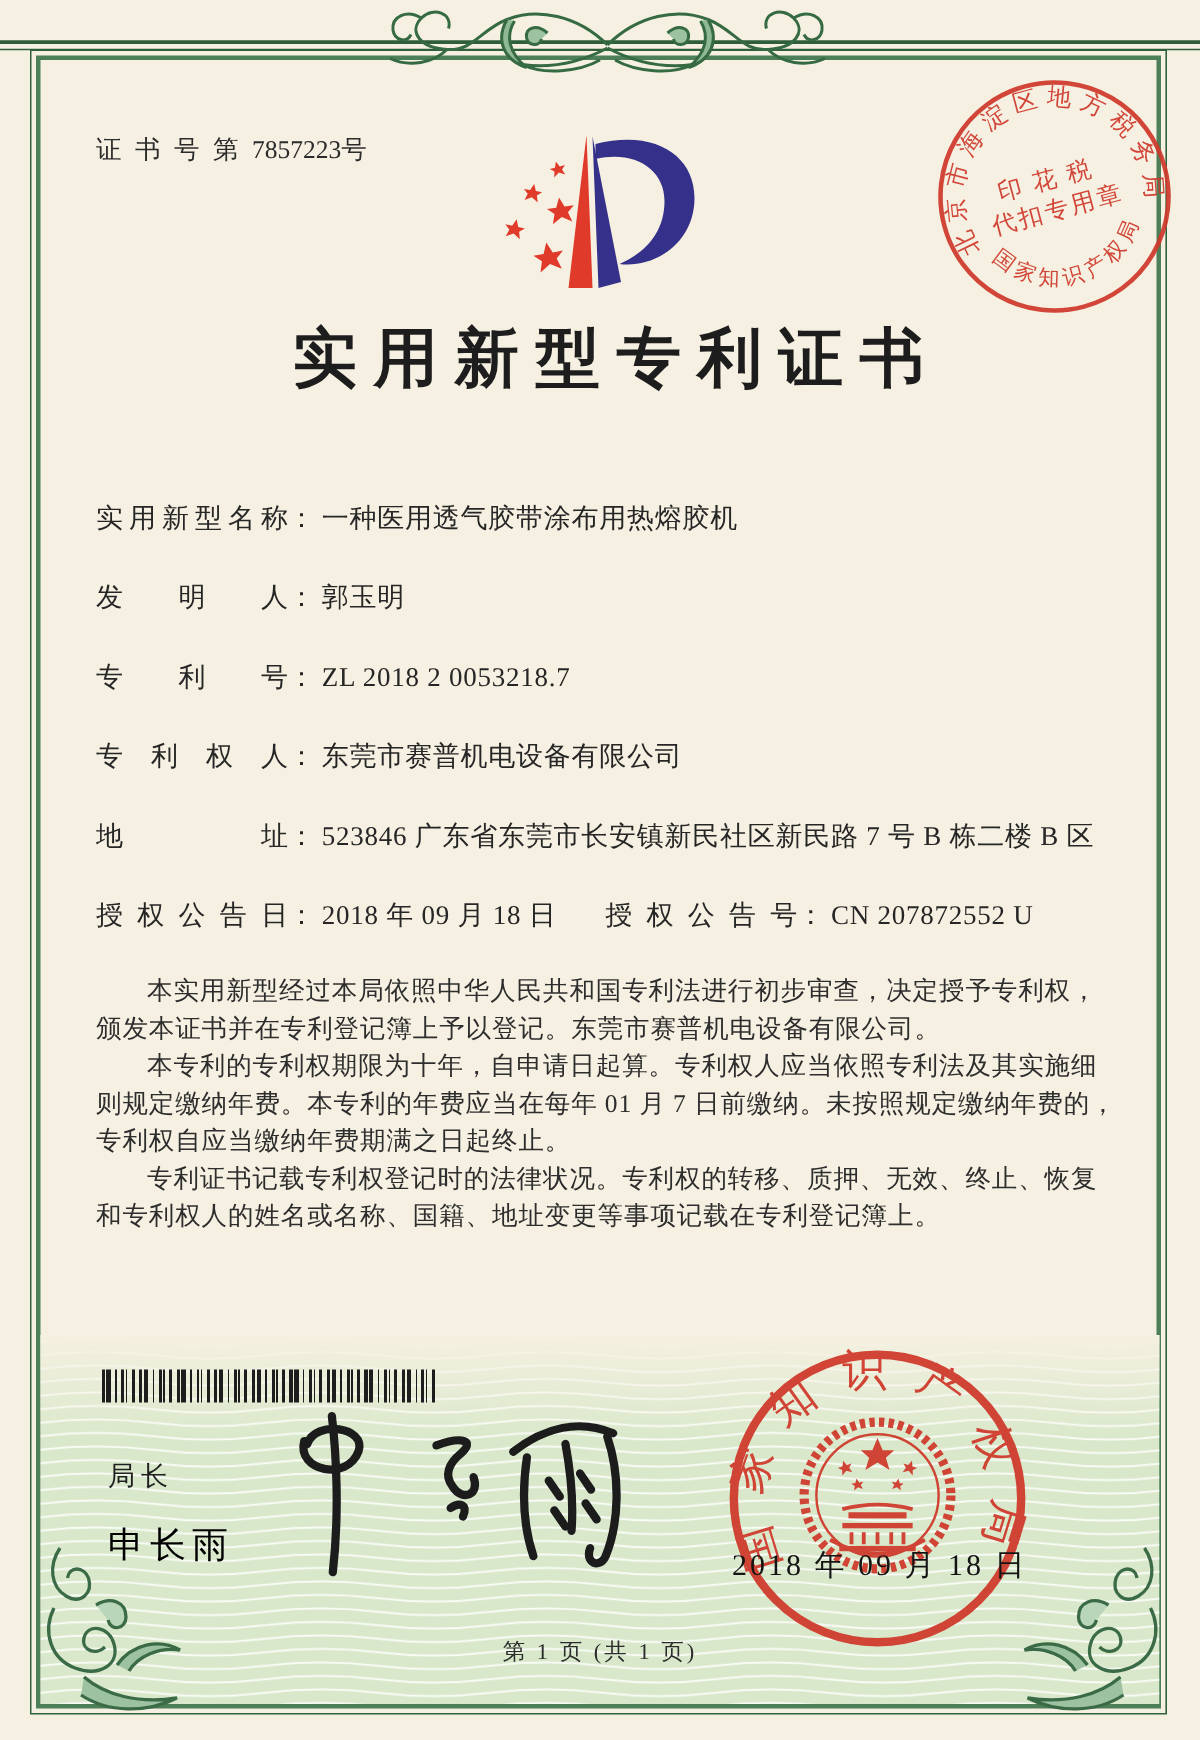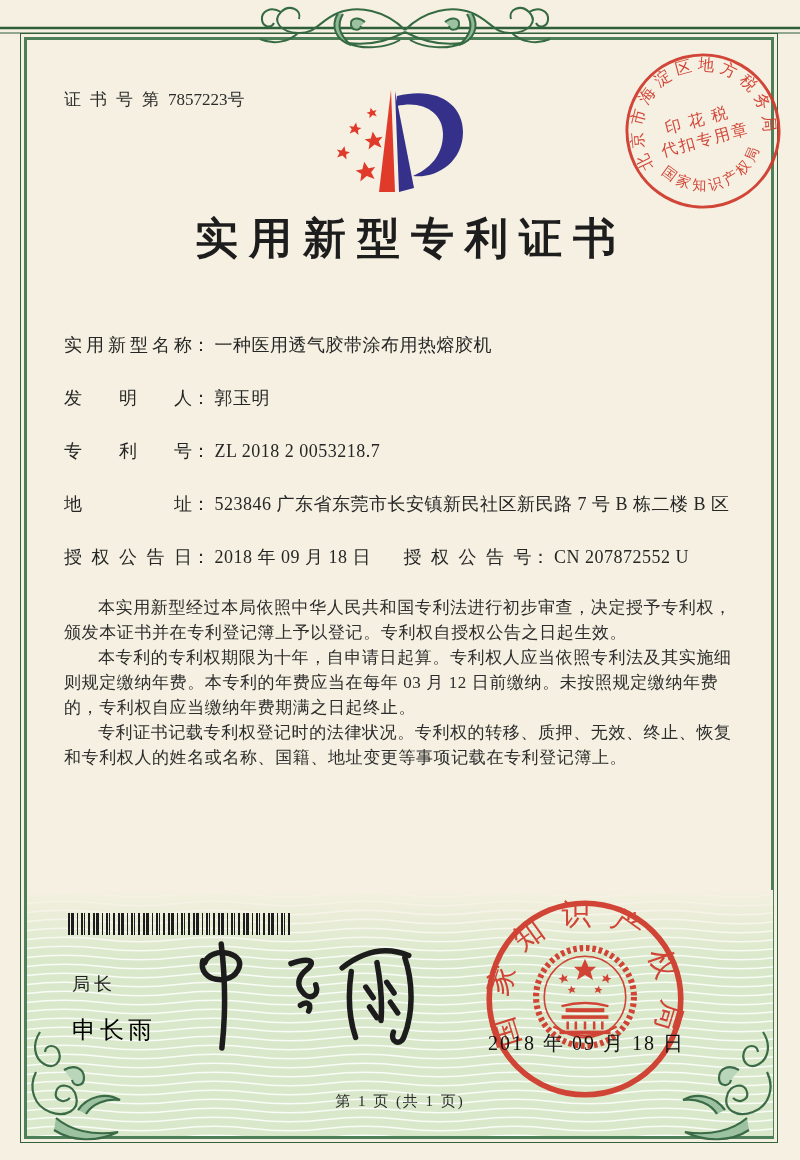--- a/index.html
+++ b/index.html
@@ -134,29 +134,32 @@
   <div class="frow">
     <span class="flabel">实用新型名称</span><span>：</span> <span class="fvalue">一种医用透气胶带涂布用热熔胶机</span>
   </div>
   <div class="frow">
     <span class="flabel">发明人</span><span>：</span> <span class="fvalue">郭玉明</span>
   </div>
   <div class="frow">
     <span class="flabel">专利号</span><span>：</span> <span class="fvalue">ZL 2018 2 0053218.7</span>
   </div>
   <div class="frow">
+    <span class="flabel">专利权人</span><span>：</span> <span class="fvalue">东莞市赛普机电设备有限公司</span>
+  </div>
+  <div class="frow">
     <span class="flabel">地址</span><span>：</span> <span class="fvalue">523846 广东省东莞市长安镇新民社区新民路 7 号 B 栋二楼 B 区</span>
   </div>
   <div class="frow frow-double">
     <span><span class="flabel">授权公告日</span><span>：</span> <span class="fvalue">2018 年 09 月 18 日</span></span>
     <span class="pair2"><span class="flabel">授权公告号</span><span>：</span> <span class="fvalue">CN 207872552 U</span></span>
   </div>
   <div class="paras">
-    <p>本实用新型经过本局依照中华人民共和国专利法进行初步审查，决定授予专利权，颁发本证书并在专利登记簿上予以登记。专利权自授权公告之日起生效。</p>
-    <p>本专利的专利权期限为十年，自申请日起算。专利权人应当依照专利法及其实施细则规定缴纳年费。本专利的年费应当在每年 03 月 12 日前缴纳。未按照规定缴纳年费的，专利权自应当缴纳年费期满之日起终止。</p>
+    <p>本实用新型经过本局依照中华人民共和国专利法进行初步审查，决定授予专利权，颁发本证书并在专利登记簿上予以登记。东莞市赛普机电设备有限公司。</p>
+    <p>本专利的专利权期限为十年，自申请日起算。专利权人应当依照专利法及其实施细则规定缴纳年费。本专利的年费应当在每年 01 月 7 日前缴纳。未按照规定缴纳年费的，专利权自应当缴纳年费期满之日起终止。</p>
     <p>专利证书记载专利权登记时的法律状况。专利权的转移、质押、无效、终止、恢复和专利权人的姓名或名称、国籍、地址变更等事项记载在专利登记簿上。</p>
   </div>
 </div>
 
 <div class="abs barcode"></div>
 
 <div class="abs signoff-title">局长</div>
 <div class="abs signoff-name">申长雨</div>
 
 <svg class="abs signature" width="260" height="125" viewBox="0 0 260 125">

